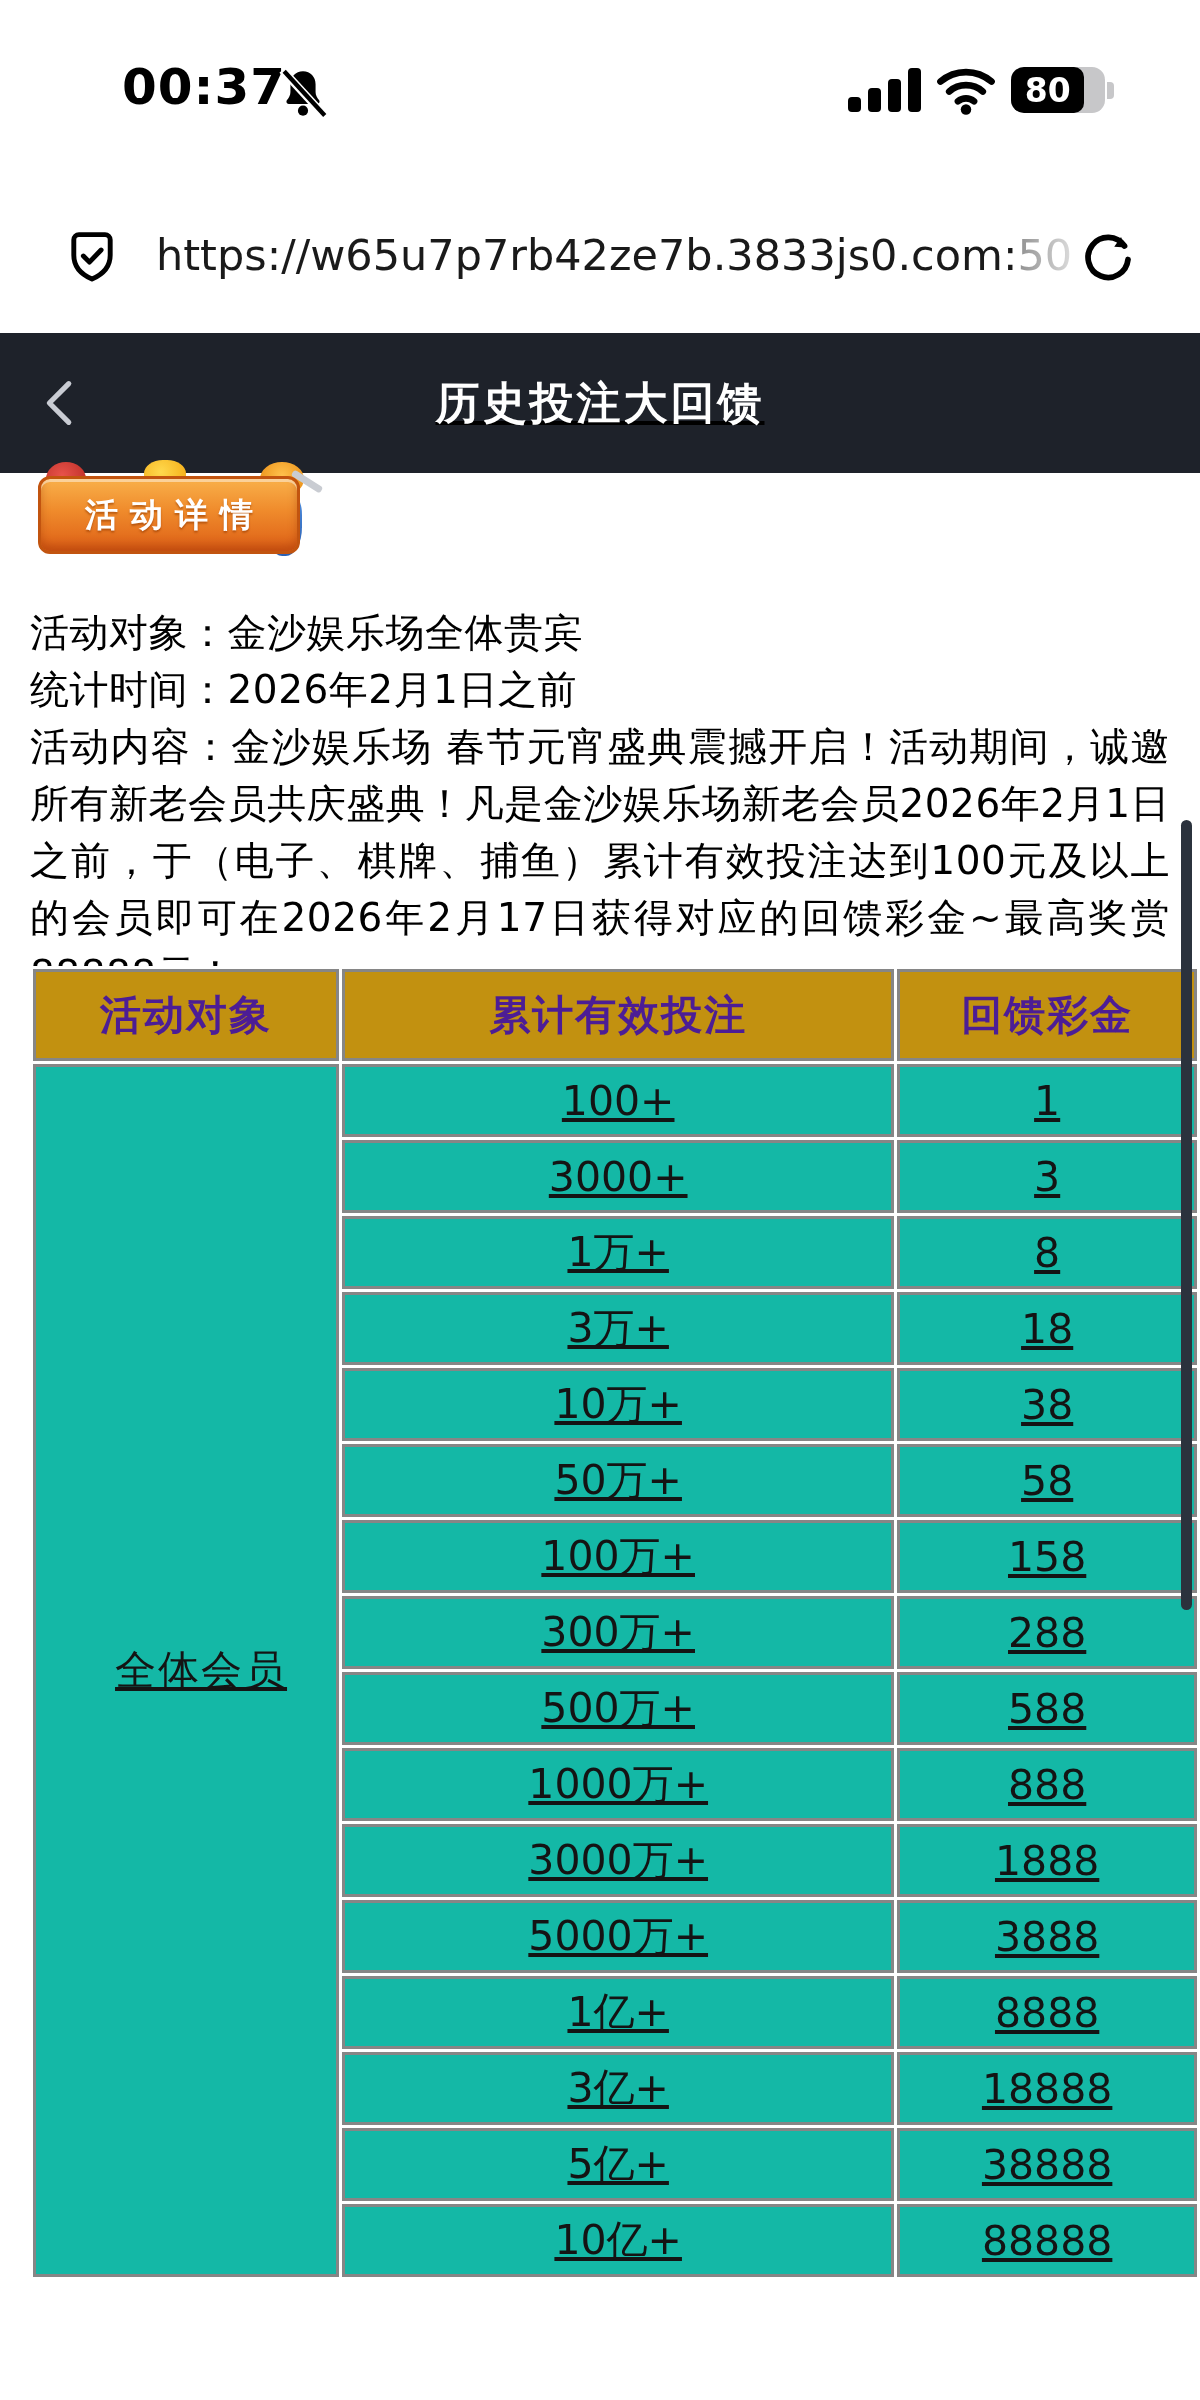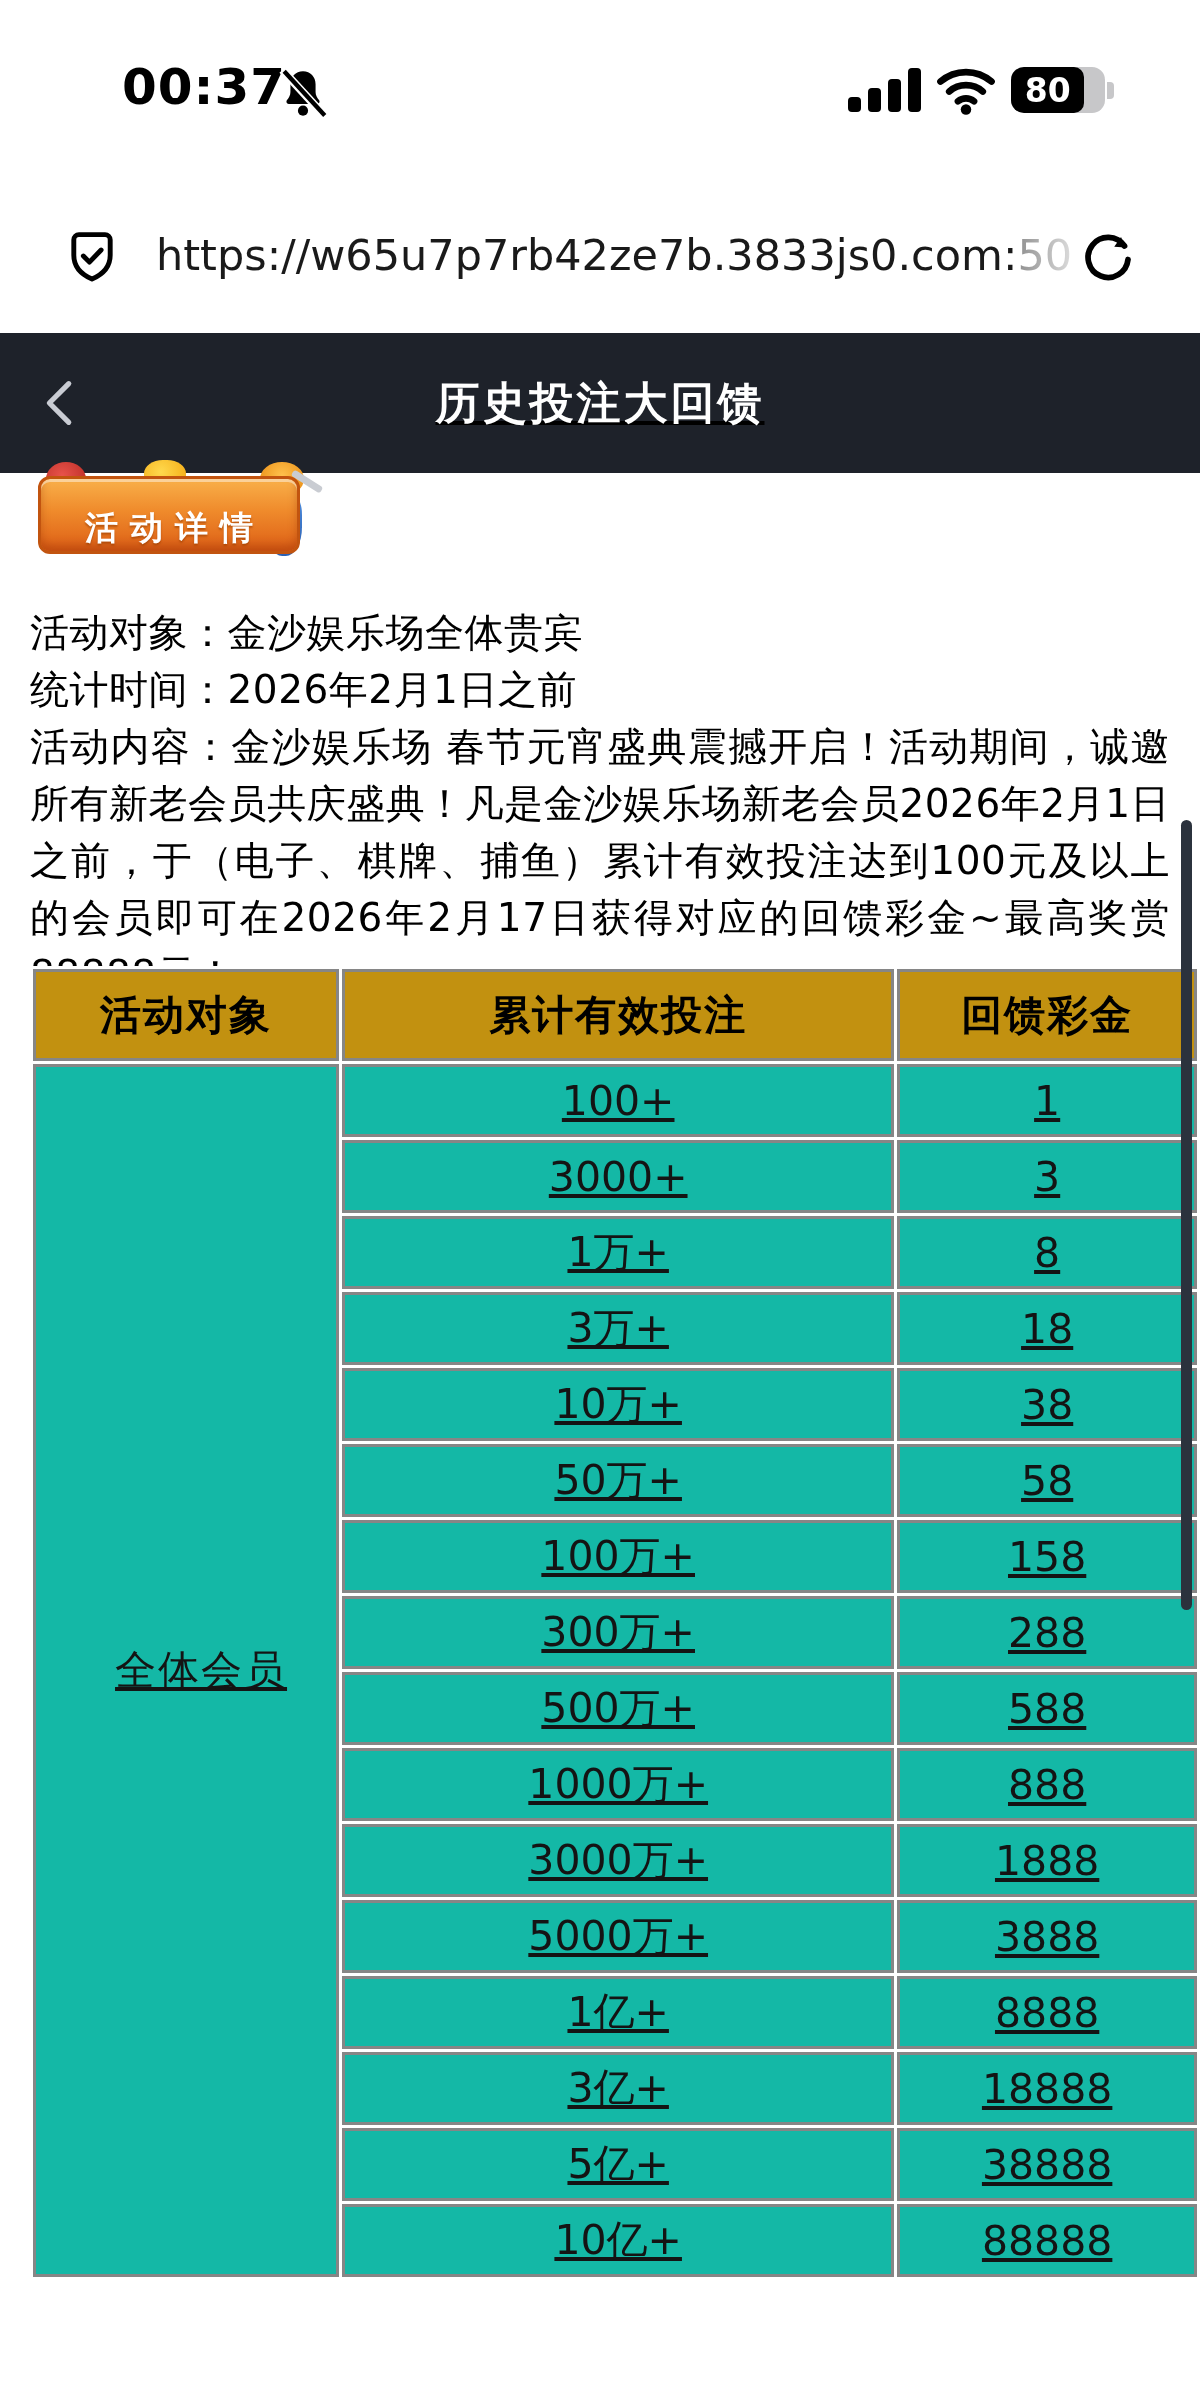--- a/index.html
+++ b/index.html
@@ -58,21 +58,21 @@
   }
   .back{position:absolute;left:30px;top:38px;width:62px;height:64px;}
   .nav-title{color:#fff;font-size:44px;font-weight:600;letter-spacing:3px;}
   
   .badge{position:absolute;left:28px;top:460px;width:292px;height:108px;}
   .plaque{
     position:absolute;left:10px;top:16px;width:262px;height:78px;
     background:linear-gradient(180deg,#f9b04a 0%,#ef8a2b 45%,#dd5f16 100%);
     border:3px solid #c2540f;border-radius:12px;
     box-shadow:inset 0 3px 0 rgba(255,255,255,.45), inset 0 -6px 8px rgba(140,40,0,.35);
-    display:flex;align-items:flex-end;justify-content:center;
+    display:flex;align-items:center;justify-content:center;
   }
   .plaque span{color:#fff;font-size:33px;font-weight:700;letter-spacing:12px;text-shadow:0 2px 2px rgba(150,60,0,.6);padding-left:12px;}
   .char{position:absolute;border-radius:50%;}
   .char-duck{left:116px;top:0px;width:42px;height:30px;background:radial-gradient(circle at 40% 40%,#ffd94d,#f4a912);border-radius:45% 45% 40% 40%;}
   .char-fairy-hair{left:18px;top:2px;width:40px;height:34px;background:radial-gradient(circle at 40% 40%,#e8534a,#b82a23);}
   .char-fairy-body{left:24px;top:30px;width:30px;height:62px;background:linear-gradient(180deg,#7cc24a,#3f8a1e);border-radius:40% 40% 50% 50%;}
   .char-boy-hair{left:232px;top:2px;width:44px;height:34px;background:radial-gradient(circle at 50% 40%,#ffc14d,#e8890f);}
   .char-boy-body{left:238px;top:32px;width:36px;height:64px;background:linear-gradient(180deg,#4f8fe0,#2b5fb0);border-radius:35% 35% 45% 45%;}
   .char-sword{left:262px;top:18px;width:34px;height:7px;background:#c9ccd2;border-radius:3px;transform:rotate(32deg);}
   
@@ -82,21 +82,21 @@
   .bet-table{
     position:absolute;left:30px;top:966px;
     border-collapse:separate;border-spacing:3px;
     background:#fff;
   }
   .bet-table th,.bet-table td{
     border:3px solid var(--table-border,#868686);
     text-align:center;vertical-align:middle;
   }
   .bet-table th{
-    background:var(--accent-gold,#c29110);color:#000000;
+    background:var(--accent-gold,#c29110);color:#4c1d95;
     font-size:41px;font-weight:700;height:92px;letter-spacing:2px;
   }
   .bet-table td{font-size:41px;color:#141414;height:73px;background:#14b8a6;text-decoration:underline;}
   .col-member{width:326px;}
   .col-bet{width:588px;}
   .col-bonus{width:314px;}
   .member-cell{font-size:41px;letter-spacing:2px;padding-left:30px;}
   
   .scroll-thumb{
     position:absolute;left:1181px;top:820px;width:11px;height:790px;

